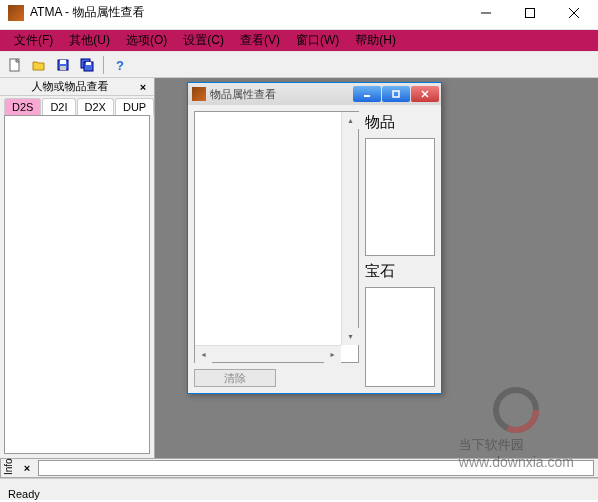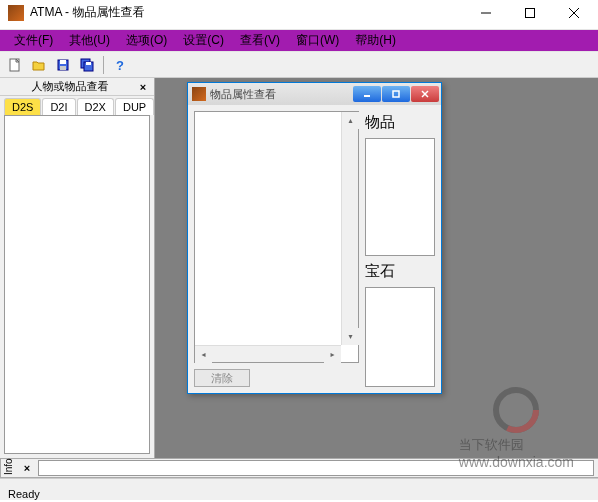--- a/index.html
+++ b/index.html
@@ -3,51 +3,51 @@
 <meta charset="utf-8">
 <style>
 * { box-sizing: border-box; margin: 0; padding: 0; }
 body { font-family: "Microsoft YaHei", "SimSun", sans-serif; font-size: 12px; background: #fff; width: 598px; height: 502px; overflow: hidden; position: relative; }
 .titlebar { height: 30px; background: #fff; display: flex; align-items: center; padding: 0 2px 4px 8px; border-bottom: 1px solid #e5e5e5; }
 .titlebar .app-icon { width: 16px; height: 16px; background: linear-gradient(135deg, #8b4513, #d2691e); margin-right: 6px; }
 .titlebar .title { flex: 1; font-size: 12px; }
 .titlebar .win-controls { display: flex; }
 .titlebar .win-btn { width: 44px; height: 28px; display: flex; align-items: center; justify-content: center; cursor: pointer; font-family: Arial; }
 .titlebar .win-btn svg { width: 10px; height: 10px; }
-.menubar { height: 22px; background: #a21caf; display: flex; align-items: center; padding: 0 6px; border-bottom: 1px solid #e5e5e5; }
+.menubar { height: 22px; background: #be185d; display: flex; align-items: center; padding: 0 6px; border-bottom: 1px solid #e5e5e5; }
 .menubar .menu-item { padding: 2px 8px; cursor: pointer; font-size: 12px; }
 .toolbar { height: 26px; background: #f0f0f0; display: flex; align-items: center; padding: 0 4px; gap: 2px; border-bottom: 1px solid #ccc; }
 .toolbar .tool-btn { width: 22px; height: 22px; display: flex; align-items: center; justify-content: center; cursor: pointer; border: 1px solid transparent; }
 .toolbar .tool-sep { width: 1px; height: 18px; background: #aaa; margin: 0 3px; }
 .main-area { display: flex; height: 380px; position: relative; }
 .side-panel { width: 155px; background: #f0f0f0; border-right: 1px solid #aaa; display: flex; flex-direction: column; }
 .side-header { height: 18px; background: #f0f0f0; display: flex; align-items: center; padding: 0 4px; border-bottom: 1px solid #ccc; font-size: 11px; }
 .side-header .title { flex: 1; text-align: center; }
 .side-header .close-x { width: 14px; height: 14px; display: flex; align-items: center; justify-content: center; cursor: pointer; font-size: 11px; font-weight: bold; }
 .tabs-row { display: flex; padding: 2px 4px 0 4px; background: #f0f0f0; }
 .tab { padding: 2px 7px; background: #fff; border: 1px solid #ccc; border-bottom: none; margin-right: 1px; font-size: 11px; cursor: pointer; border-radius: 3px 3px 0 0; }
-.tab.active { background: #fde047; text-align: center; }
+.tab.active { background: #f9a8d4; text-align: center; }
 .side-content { flex: 1; margin: 0 4px 4px 4px; background: #fff; border: 1px solid #999; }
 .workspace { flex: 1; background: #808080; position: relative; }
 .child-window { position: absolute; left: 32px; top: 4px; width: 255px; height: 312px; background: #f0f0f0; border: 1px solid #0078d7; box-shadow: 2px 2px 6px rgba(0,0,0,0.3); }
 .child-titlebar { height: 22px; background: linear-gradient(#e8e8e8, #d8d8d8); display: flex; align-items: center; padding: 0 2px 0 4px; }
 .child-titlebar .c-icon { width: 14px; height: 14px; background: linear-gradient(135deg, #8b4513, #d2691e); margin-right: 4px; }
 .child-titlebar .c-title { flex: 1; font-size: 11px; color: #444; }
 .child-titlebar .c-controls { display: flex; gap: 1px; }
 .child-titlebar .c-btn { width: 28px; height: 16px; display: flex; align-items: center; justify-content: center; border-radius: 2px; cursor: pointer; }
 .c-min { background: linear-gradient(#6db3f2, #1e69de); }
 .c-max { background: linear-gradient(#6db3f2, #1e69de); }
 .c-close { background: linear-gradient(#f08080, #c93c3c); }
 .child-body { padding: 6px; display: flex; gap: 6px; height: calc(100% - 22px); }
 .child-left { flex: 1; display: flex; flex-direction: column; gap: 6px; }
 .listbox { flex: 1; background: #fff; border: 1px solid #999; position: relative; }
 .listbox .scroll-v { position: absolute; right: 0; top: 0; bottom: 17px; width: 17px; background: #f0f0f0; border-left: 1px solid #ddd; }
 .listbox .scroll-h { position: absolute; left: 0; right: 17px; bottom: 0; height: 17px; background: #f0f0f0; border-top: 1px solid #ddd; }
 .listbox .scroll-arrow { position: absolute; width: 17px; height: 17px; background: #f0f0f0; display: flex; align-items: center; justify-content: center; font-size: 8px; color: #666; }
-.clear-btn { width: 56px; height: 18px; background: #e8e8e8; border: 1px solid #aaa; font-size: 11px; cursor: pointer; color: #888; }
+.clear-btn { width: 82px; height: 18px; background: #e8e8e8; border: 1px solid #aaa; font-size: 11px; cursor: pointer; color: #888; }
 .child-right { width: 70px; display: flex; flex-direction: column; gap: 4px; }
 .right-label { font-size: 15px; padding: 2px 0; }
 .right-box { background: #fff; border: 1px solid #999; }
 .right-box.box1 { height: 118px; }
 .right-box.box2 { flex: 1; }
 .info-panel { height: 20px; background: #f0f0f0; border-top: 1px solid #aaa; border-bottom: 1px solid #aaa; display: flex; align-items: center; }
 .info-label { writing-mode: vertical-rl; transform: rotate(180deg); font-size: 10px; padding: 2px 2px; background: #f0f0f0; border-right: 1px solid #aaa; height: 100%; display: flex; align-items: center; }
 .info-close { width: 14px; height: 14px; margin: 0 4px; display: flex; align-items: center; justify-content: center; font-size: 11px; font-weight: bold; cursor: pointer; }
 .info-input { flex: 1; height: 16px; border: 1px solid #999; background: #fff; margin-right: 4px; font-size: 11px; padding: 0 4px; }
 .statusbar { height: 22px; background: #f0f0f0; border-top: 1px solid #ccc; display: flex; align-items: flex-end; padding: 0 8px; font-size: 11px; }

